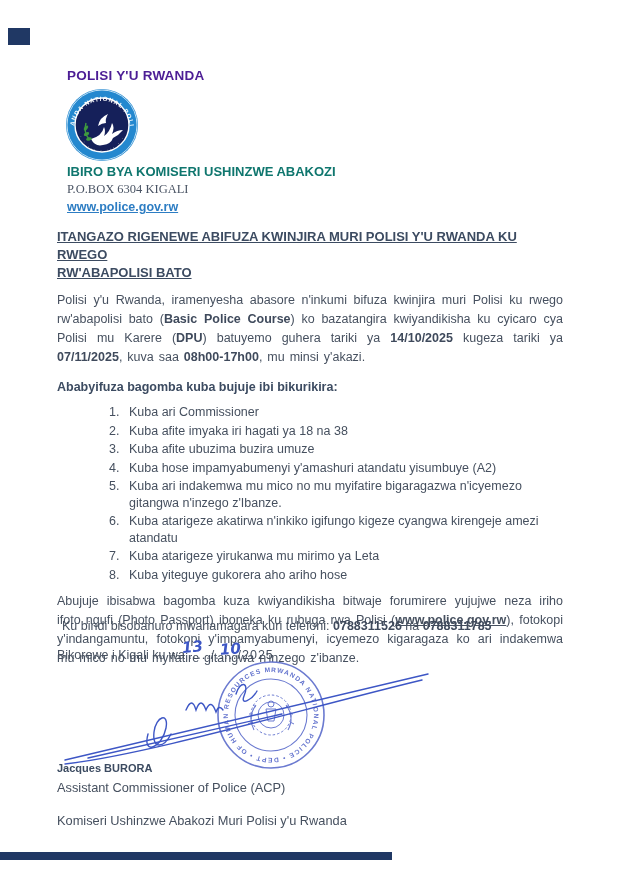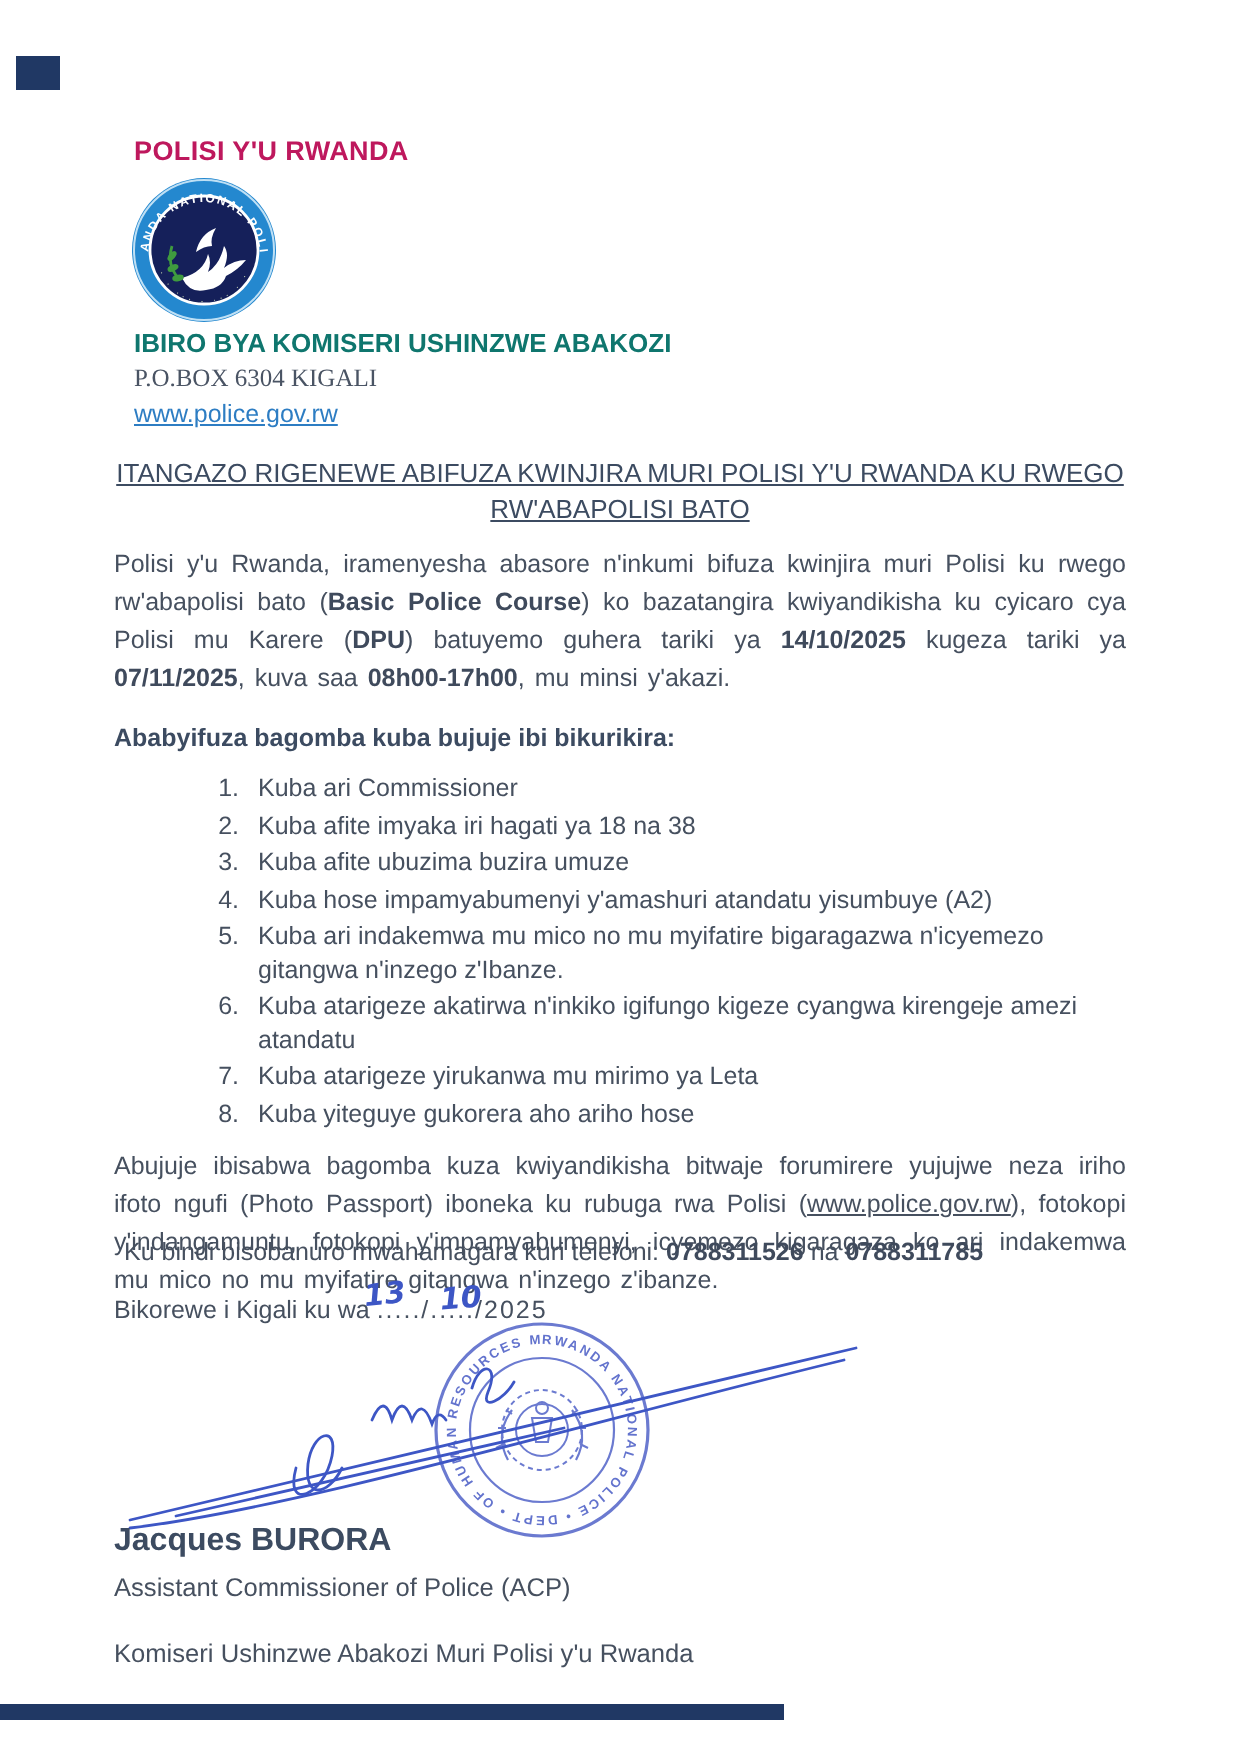--- a/index.html
+++ b/index.html
@@ -10,27 +10,27 @@
     background:#ffffff;
     font-family:"Liberation Sans", sans-serif;
     font-size:12.5px;
     color:#46505f;
     overflow:hidden;
   }
   .corner-rect{position:absolute;left:8px;top:28px;width:22px;height:17px;background:#203864;}
   .bottom-bar{position:absolute;left:0;top:852px;width:392px;height:8px;background:#203864;}
   .content{padding:68px 57px 0 57px;}
 
-  .org-name{font-size:13.5px;font-weight:bold;color:#be185d;letter-spacing:.2px;margin-left:10px;}
+  .org-name{font-size:13.5px;font-weight:bold;color:#4c1d95;letter-spacing:.2px;margin-left:10px;}
   .logo{margin:5px 0 2px 8px;display:block;}
   .office{font-size:13px;font-weight:bold;color:#0f766e;margin-left:10px;}
   .pobox{font-size:12.5px;color:#4a5464;margin:3px 0 0 10px;font-family:Liberation Serif, serif;}
   .website{font-size:12.5px;color:#2d7dc3;text-decoration:underline;margin:3px 0 0 10px;display:inline-block;cursor:pointer;}
 
-  .doc-title{margin-top:14px;text-align:center;font-weight:normal;font-size:13px;color:#3c4b61;line-height:18px;}
+  .doc-title{margin-top:14px;font-weight:bold;font-size:13px;color:#3c4b61;line-height:18px;}
   .doc-title span{text-decoration:underline;}
 
   .para{margin-top:9px;text-align:justify;line-height:19px;word-spacing:1.5px;}
   .para b{color:#3f4a5c;}
   .section-heading{margin-top:13px;font-weight:bold;color:#3c4b61;}
 
   ol.reqs{margin:10px 0 0 0;padding-left:66px;}
   ol.reqs li{line-height:16.5px;margin-bottom:2px;padding-left:6px;max-width:430px;}
 
   .contact-line{position:absolute;left:62px;right:57px;top:617px;line-height:19px;}
@@ -38,25 +38,25 @@
 
   .date-line{position:absolute;left:57px;top:646px;line-height:19px;}
   .date-dots{letter-spacing:1px;}
   .hand{position:absolute;font-style:italic;font-weight:bold;color:#3d56c5;font-size:15px;font-family:"DejaVu Sans", sans-serif;}
   .hand-day{left:125px;top:-8px;transform:rotate(-6deg);}
   .hand-month{left:163px;top:-6px;transform:rotate(-4deg);}
 
   .sig-layer{position:absolute;left:30px;top:652px;width:440px;height:128px;pointer-events:none;}
 
   .signoff{position:absolute;left:57px;top:762px;}
-  .signoff .name{font-weight:bold;font-size:16px;color:#3c4b61;}
+  .signoff .name{font-weight:bold;font-size:11px;color:#3c4b61;}
   .signoff .role{margin-top:6px;font-size:12.8px;color:#46505f;}
   .signoff .role2{margin-top:18px;font-size:12.8px;color:#46505f;}
 
-  a{color:inherit;}
+  a{color:inherit;font-weight:bold;}
   .u{text-decoration:underline;}
 </style>
 </head>
 <body>
 
 <div class="page">
 
   <div class="corner-rect"></div>
 
   <div class="content">

